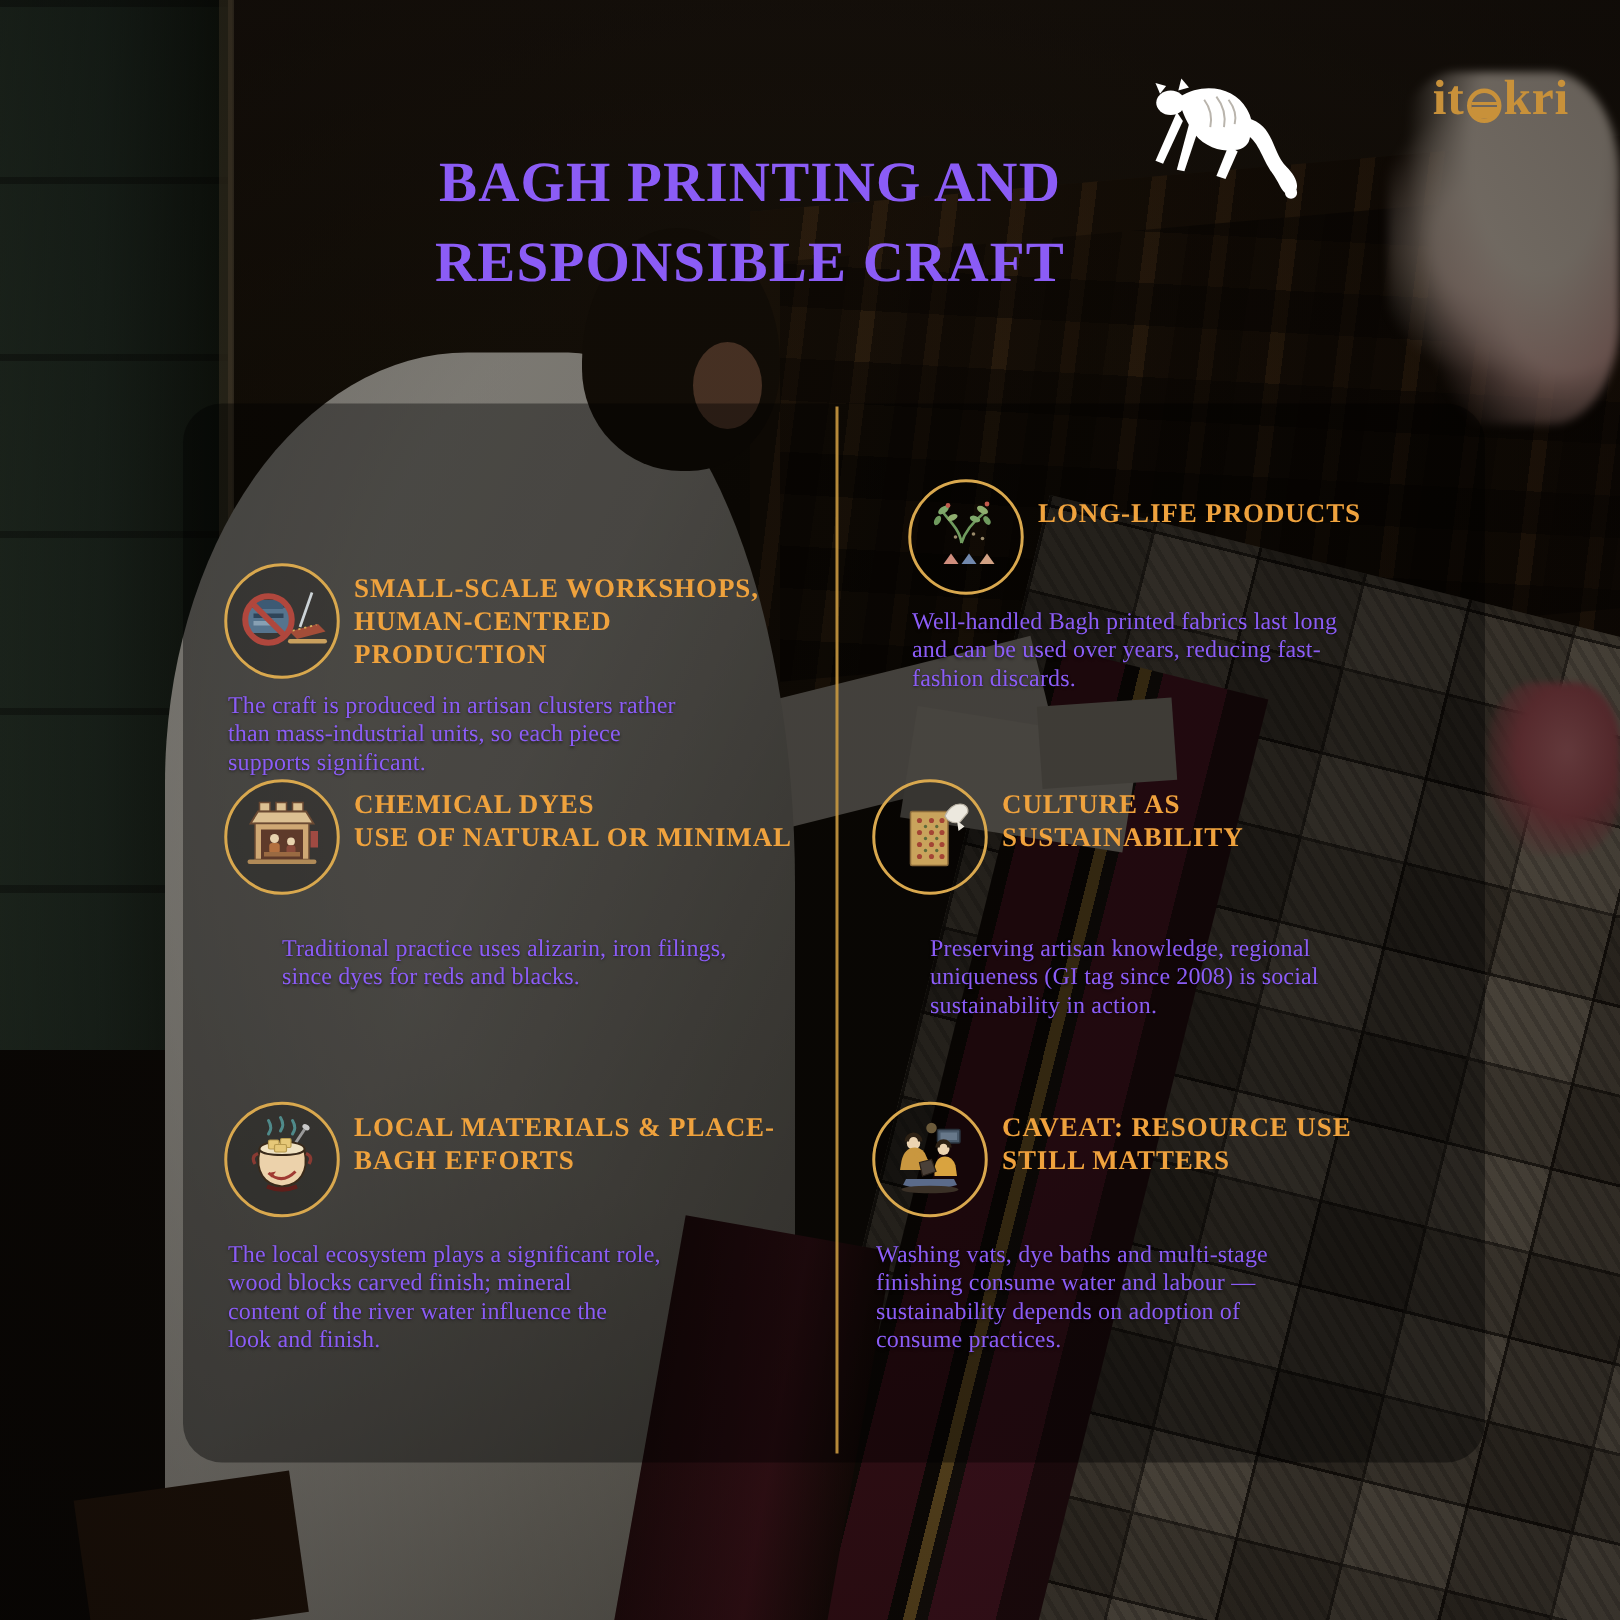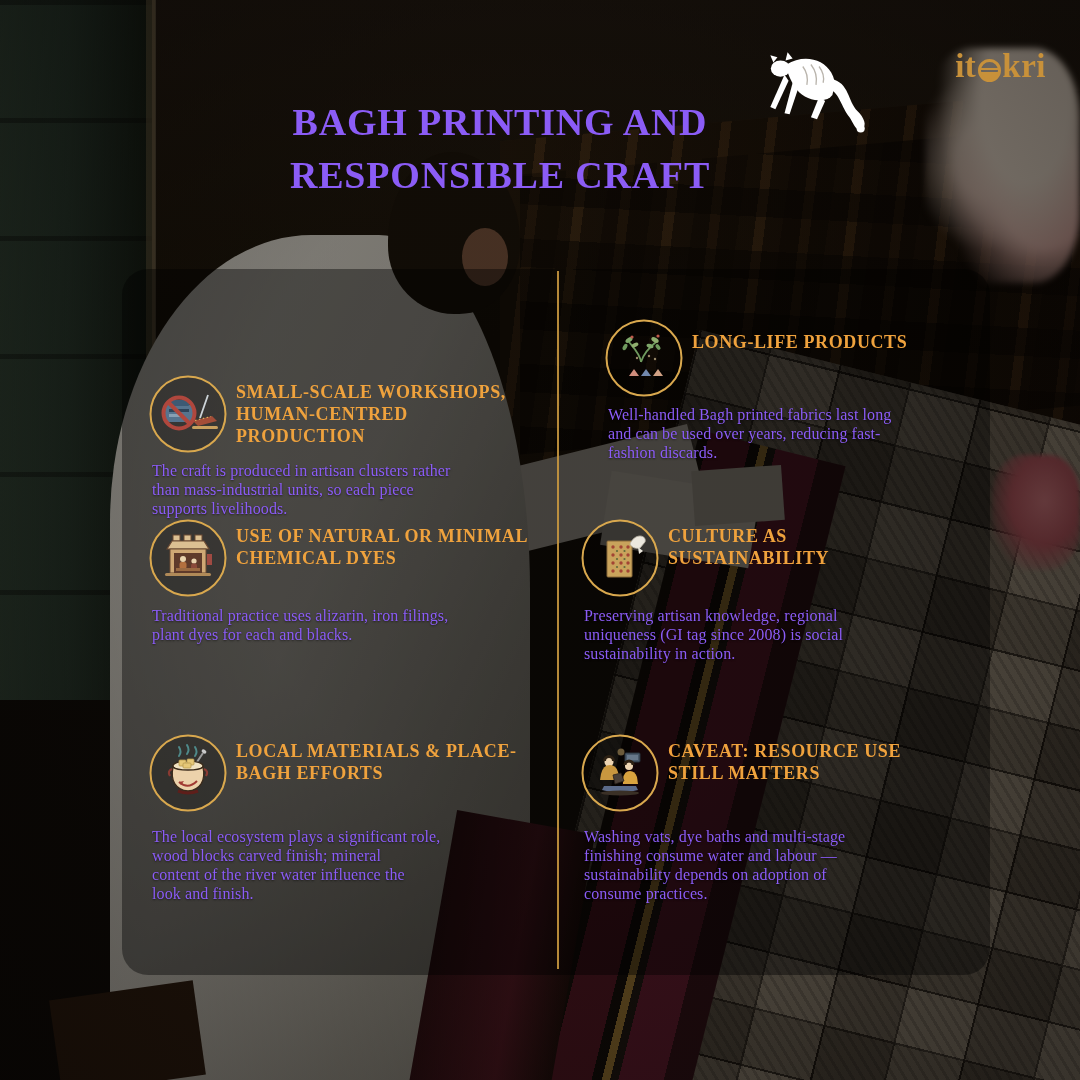--- a/index.html
+++ b/index.html
@@ -78,21 +78,21 @@
   
   .card{position:absolute;width:430px;height:200px;}
   .card .ring{position:absolute;left:0;top:0;width:80px;height:80px;}
   .card h2{position:absolute;left:88px;top:7px;margin:0;
     color:#EFA23D;font-size:18px;font-weight:bold;line-height:22px;letter-spacing:.6px;}
   .card h2 span{display:block;white-space:nowrap;}
   .card.single h2{top:13px;}
   .card p{position:absolute;left:4px;margin:0;color:#8b5cf6;font-size:16px;
     line-height:19px;letter-spacing:.1px;text-shadow:0 1px 2px rgba(0,0,0,.55);}
   .card p span{display:block;white-space:nowrap;}
-  .card.r1 p{top:87px;} .card.r2 p{top:88px;} .card.r3 p{top:94px;}
+  .card.r1 p{top:87px;} .card.r2 p{top:105px;margin-left:36px;} .card.r3 p{top:94px;}
   .pos-l1{left:148px;top:328px;margin-top:46px;} .pos-l2{left:148px;top:518px;} .pos-l3{left:148px;top:733px;}
   .pos-r1{left:580px;top:318px;margin-left:24px;} .pos-r2{left:580px;top:518px;} .pos-r3{left:580px;top:733px;}
 </style>
 </head>
 <body>
 
 <div class="canvas">
 
   <div class="abs bg-base"></div>
   <div class="abs bg-wall"></div>
@@ -164,21 +164,21 @@
       <line x1="20.5" y1="28.5" x2="41.5" y2="49.5" stroke="#b0473d" stroke-width="4"></line>
     </svg>
     <h2>
       <span>SMALL-SCALE WORKSHOPS,</span>
       <span>HUMAN-CENTRED</span>
       <span>PRODUCTION</span>
     </h2>
     <p>
       <span>The craft is produced in artisan clusters rather</span>
       <span>than mass-industrial units, so each piece</span>
-      <span>supports livelihoods.</span>
+      <span>supports significant.</span>
     </p>
   </section>
 
   <section class="card r1 single pos-r1">
     <svg class="ring" viewBox="0 0 80 80">
       <circle cx="40" cy="40" r="37.5" fill="rgba(0,0,0,0.22)" stroke="#D9A84E" stroke-width="2"></circle>
       <path d="M37 44 C36 36 30 30 25 24" stroke="#6f9a5e" stroke-width="1.8" fill="none"></path>
       <path d="M37 44 C40 34 47 28 52 24" stroke="#6f9a5e" stroke-width="1.8" fill="none"></path>
       <ellipse cx="25" cy="22" rx="4" ry="2.2" fill="#7fa86b" transform="rotate(-35 25 22)"></ellipse>
       <ellipse cx="31" cy="27" rx="3.6" ry="2" fill="#8fae6f" transform="rotate(-25 31 27)"></ellipse>
@@ -216,26 +216,26 @@
       <rect x="26" y="35" width="28" height="20" fill="#5e3a2a"></rect>
       <circle cx="35" cy="41" r="3" fill="#e8d3ae"></circle>
         <rect x="31.5" y="44" width="7" height="7" rx="2" fill="#b3703f"></rect>
       <circle cx="46" cy="43" r="2.6" fill="#e8d3ae"></circle>
         <rect x="43" y="45.5" width="6" height="6" rx="2" fill="#8a4a3a"></rect>
       <rect x="28" y="50" width="24" height="3" fill="#9a6a42"></rect>
       <rect x="59" y="36" width="5" height="11" fill="#a04a42"></rect>
       <rect x="17" y="55" width="46" height="3" rx="1.5" fill="#b08a58"></rect>
     </svg>
     <h2>
+      <span>CHEMICAL DYES</span>
       <span>USE OF NATURAL OR MINIMAL</span>
-      <span>CHEMICAL DYES</span>
     </h2>
     <p>
       <span>Traditional practice uses alizarin, iron filings,</span>
-      <span>plant dyes for each and blacks.</span>
+      <span>since dyes for reds and blacks.</span>
     </p>
   </section>
 
   <section class="card r2 pos-r2">
     <svg class="ring" viewBox="0 0 80 80">
       <circle cx="40" cy="40" r="37.5" fill="rgba(0,0,0,0.22)" stroke="#D9A84E" stroke-width="2"></circle>
       <rect x="27" y="23" width="25" height="36" rx="1" fill="#c9a35c" stroke="#8a6a3a" stroke-width="1"></rect>
       <g fill="#a34434">
         <circle cx="33" cy="29" r="1.7"></circle>
           <circle cx="41" cy="29" r="1.7"></circle>

